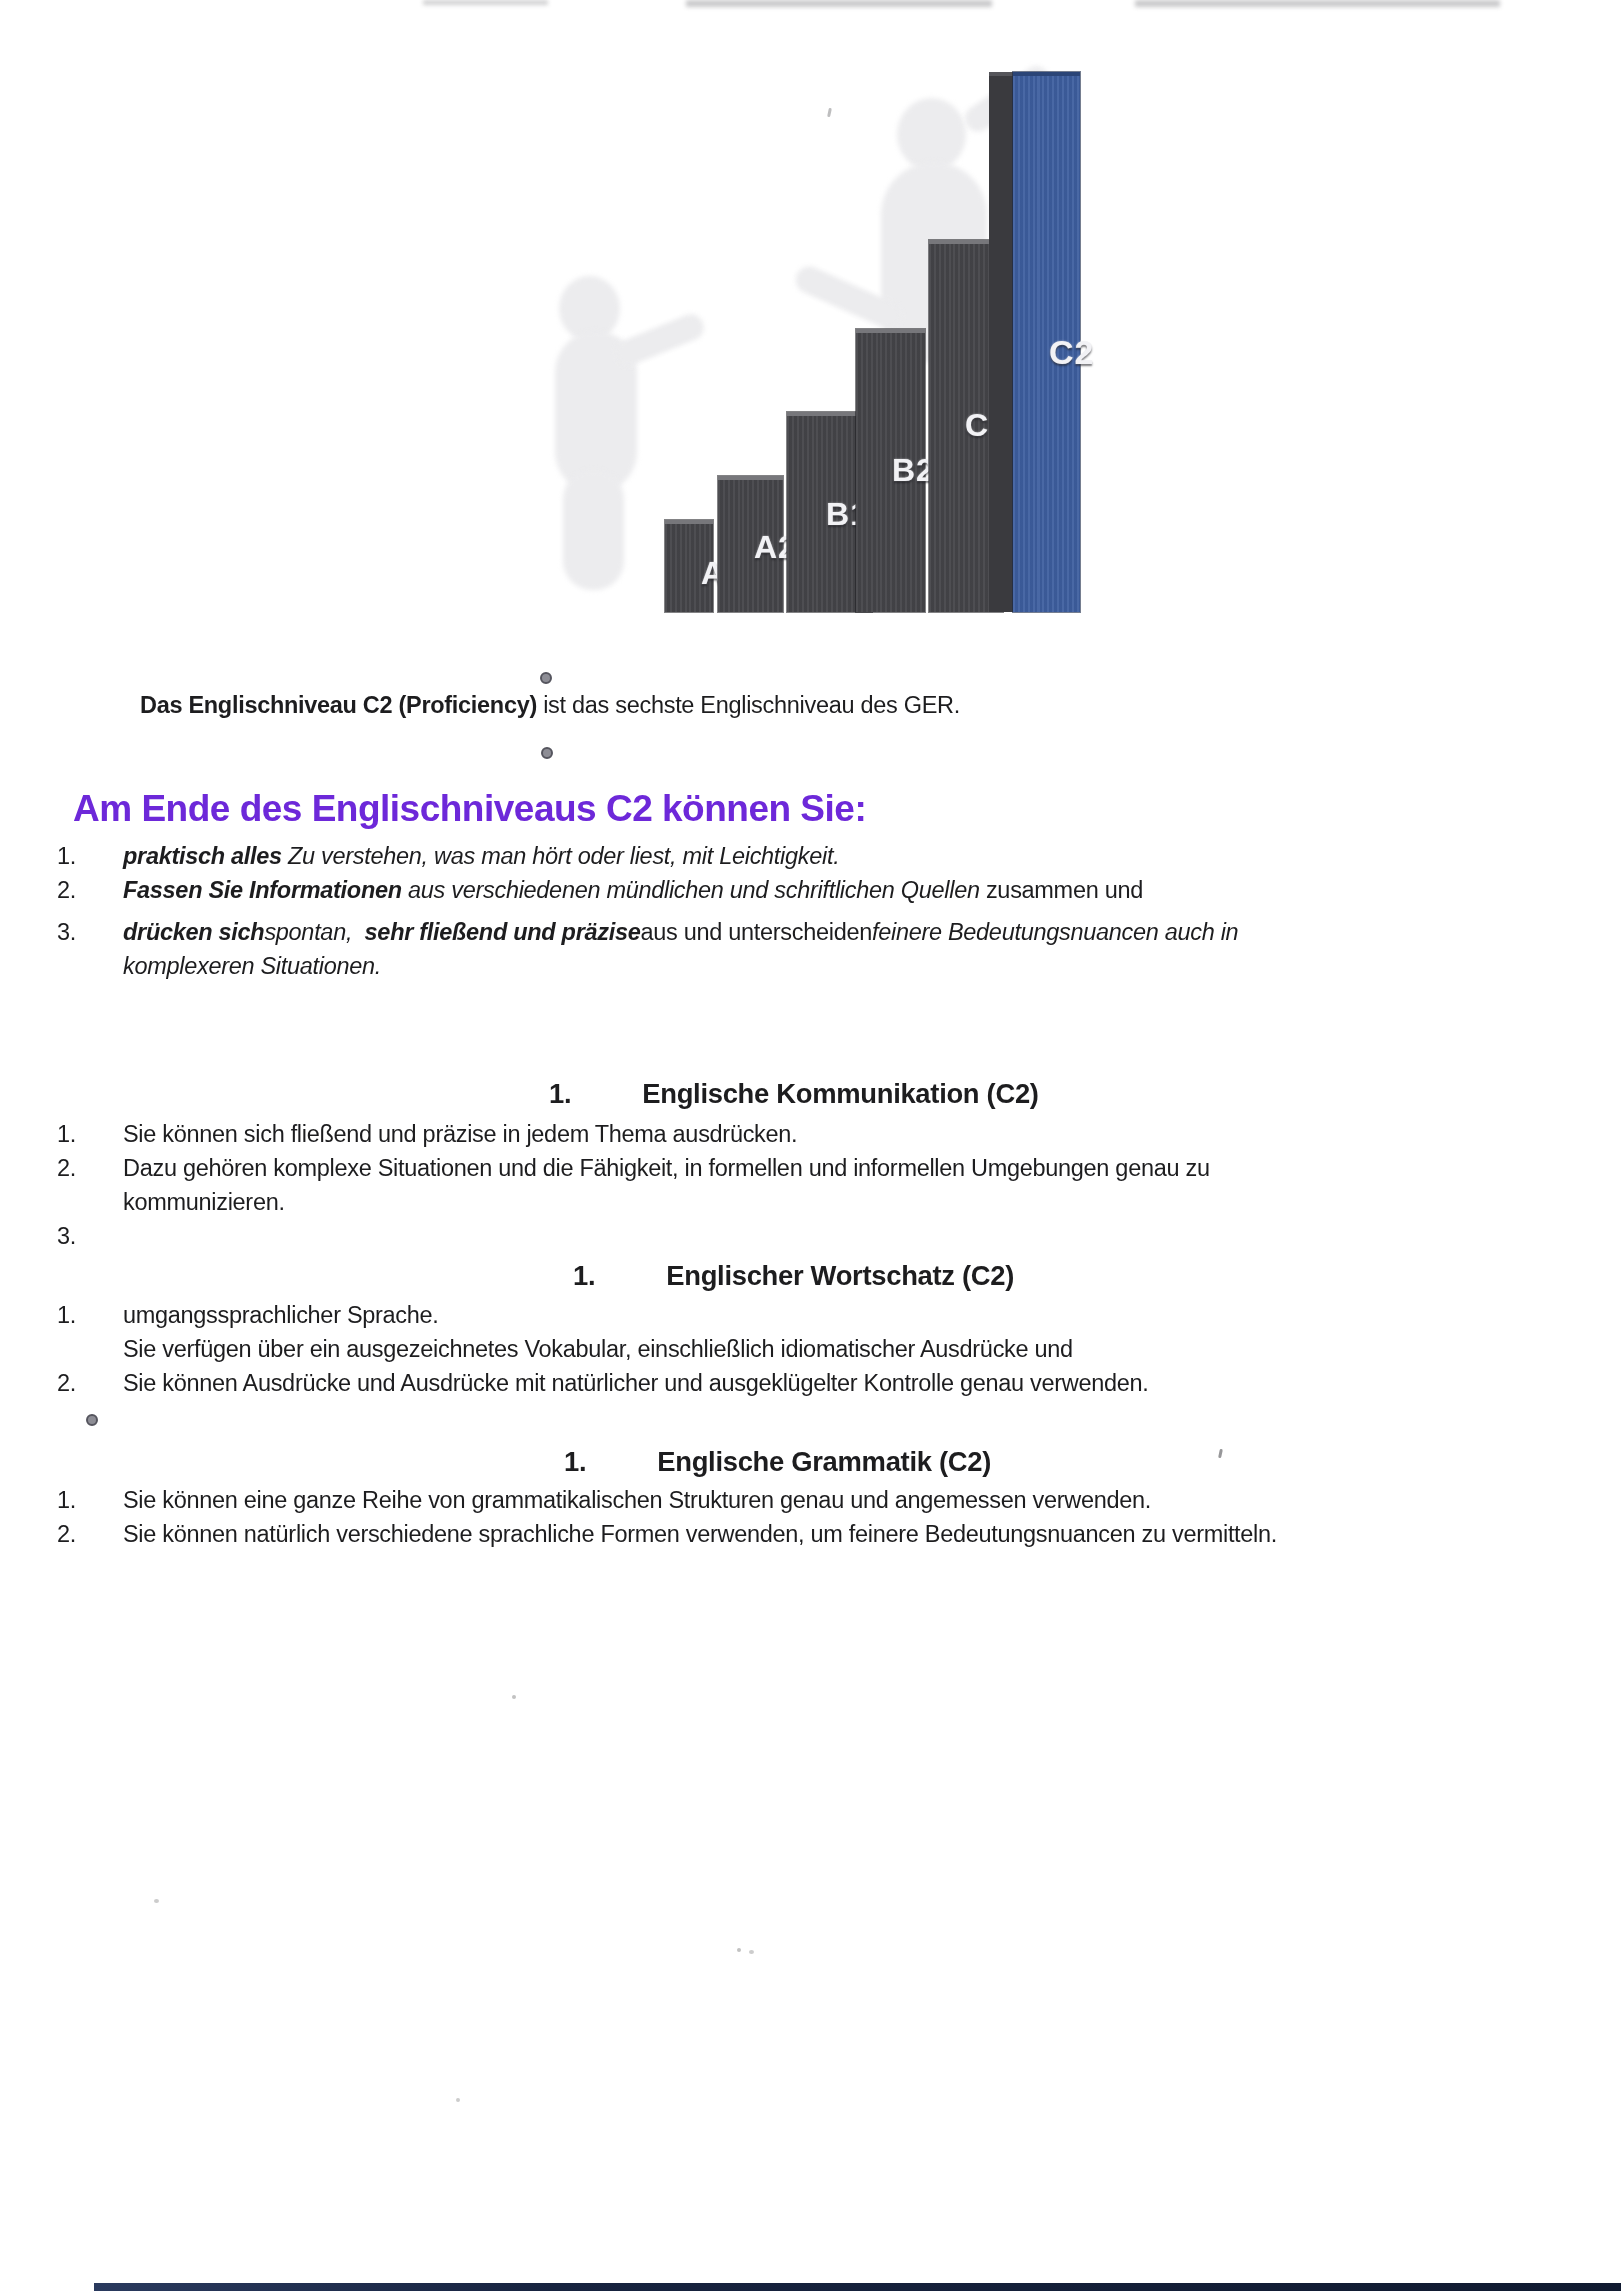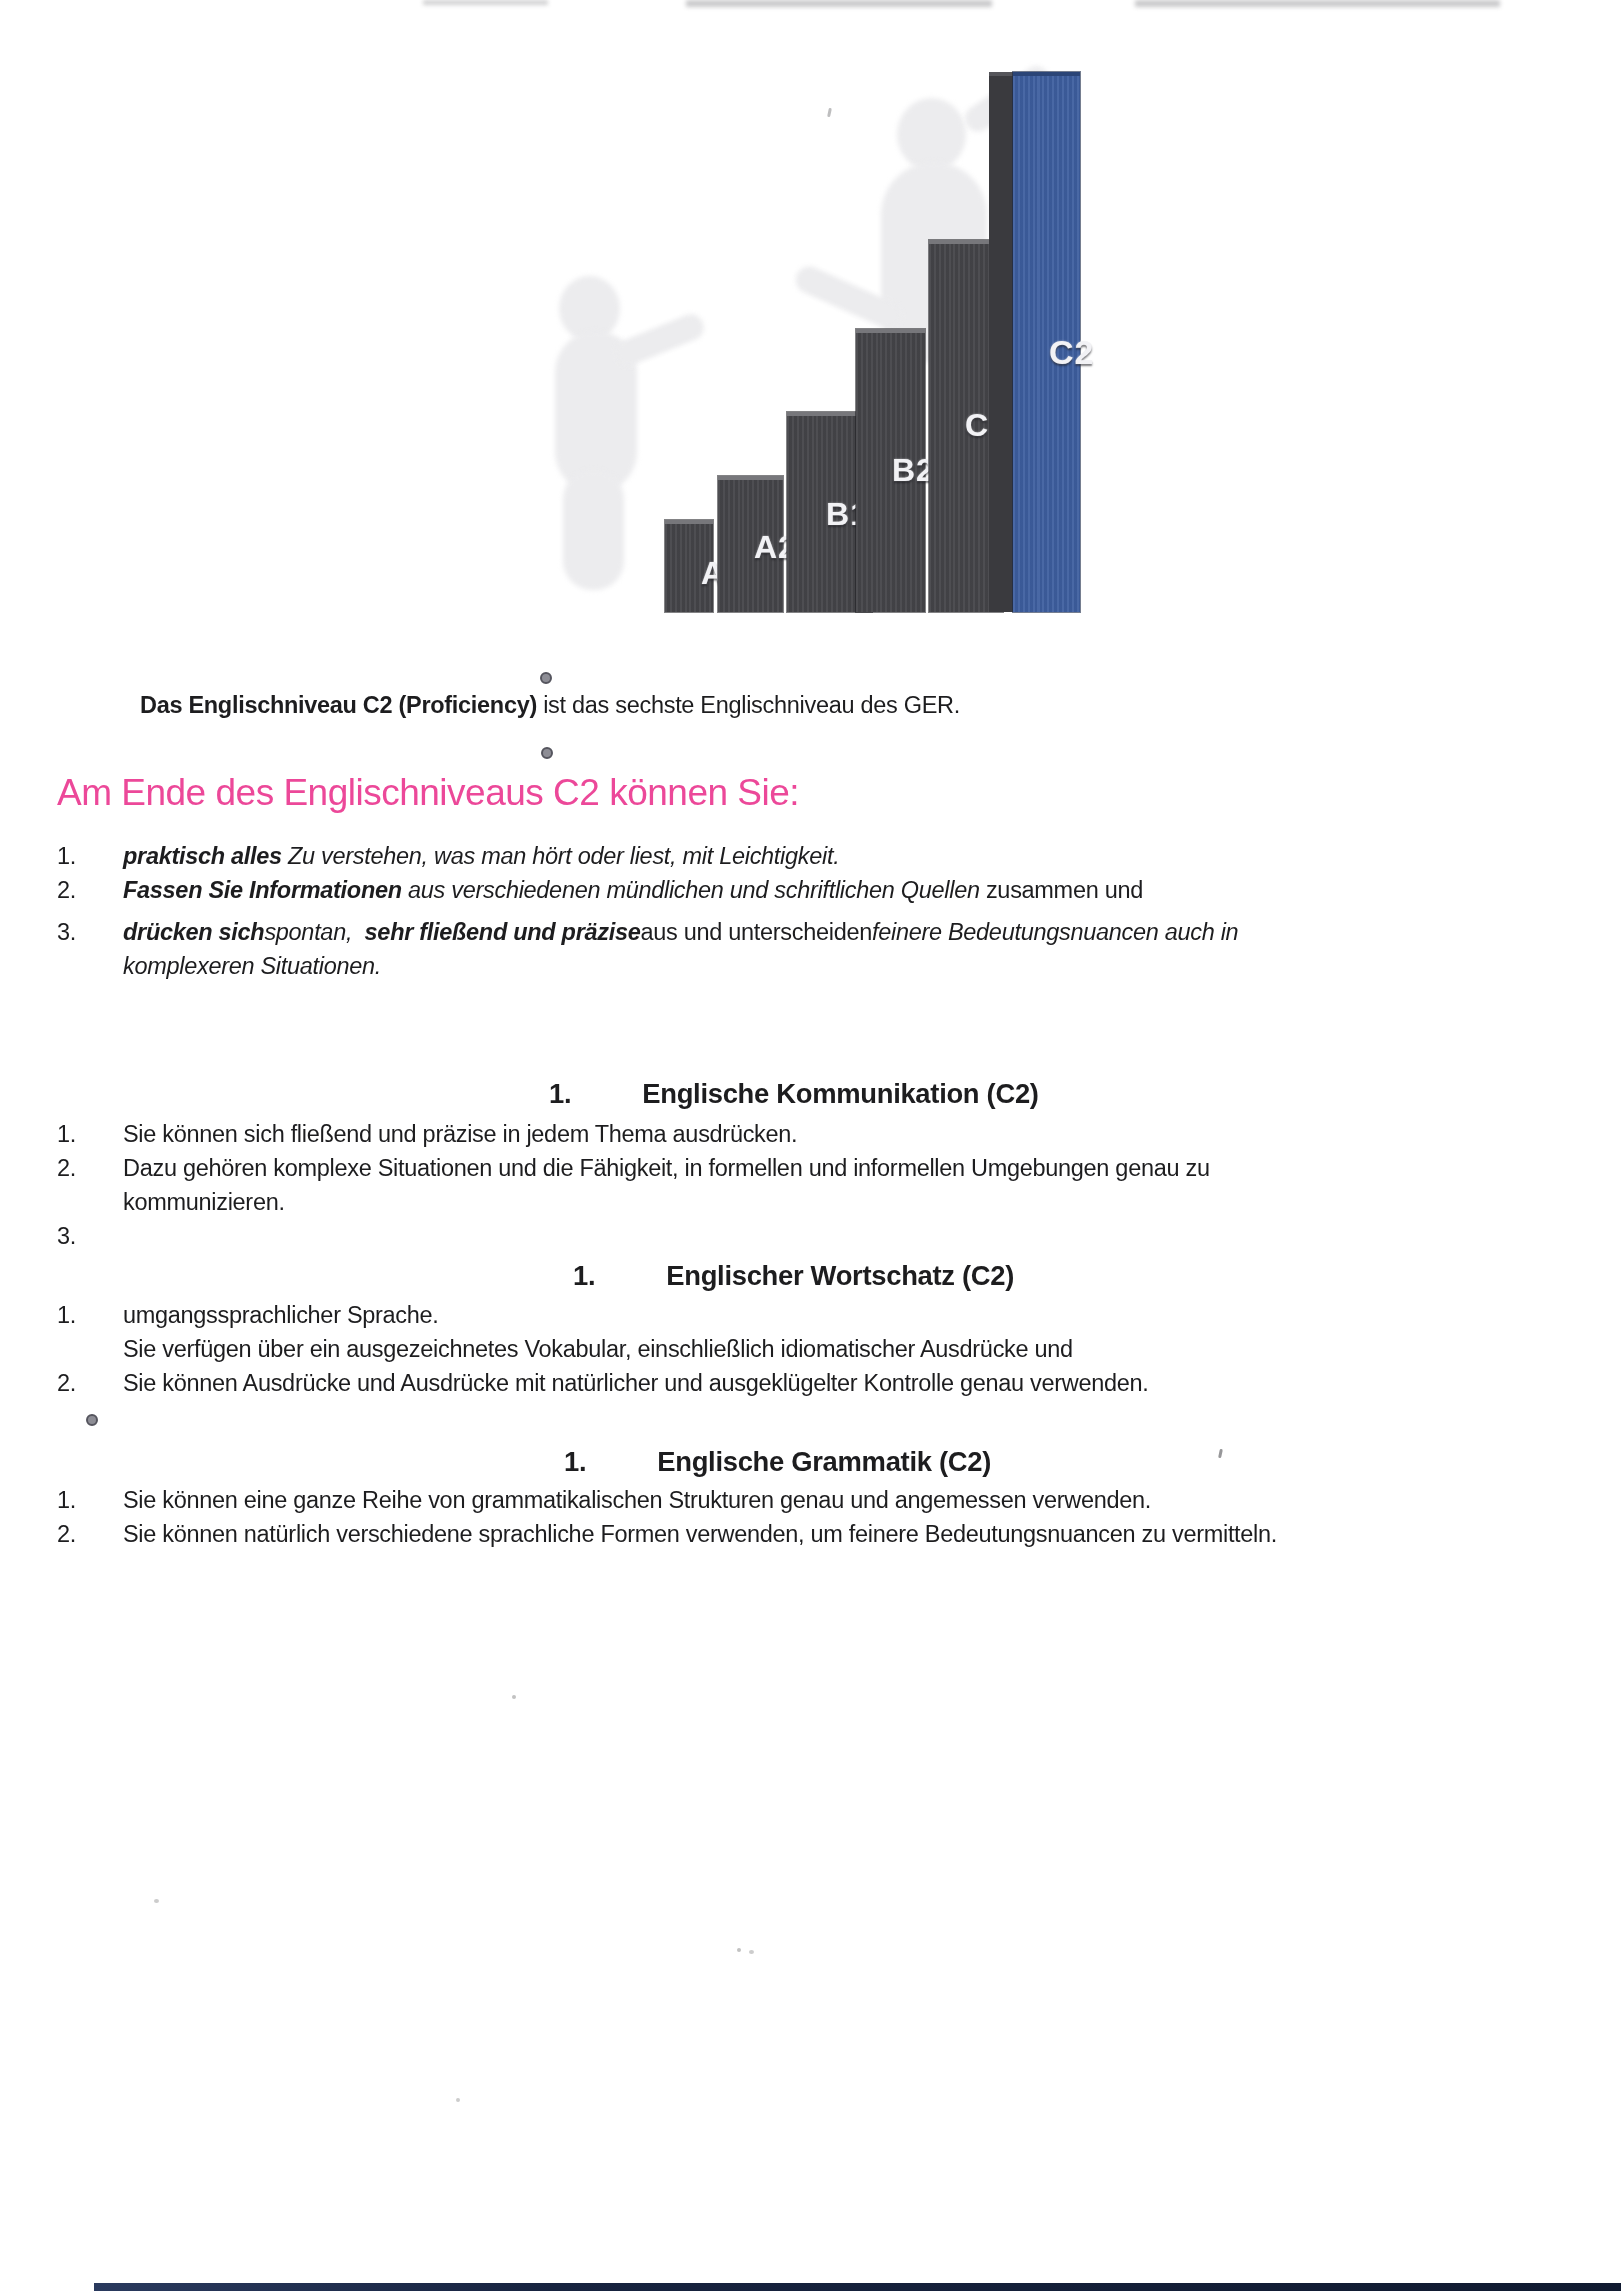--- a/index.html
+++ b/index.html
@@ -34,22 +34,22 @@
   .lbl-a1{bottom:20.6px;} .lbl-a2{bottom:46px;} .lbl-b1{bottom:79px;}
   .lbl-b2{bottom:123px;} .lbl-c1{bottom:168px;} .lbl-c2{bottom:240px;font-size:34px;}
 
   
   .bullet{position:absolute;width:7.8px;height:7.8px;border-radius:50%;
           background:#8d8d95;border:2px solid #55555e;}
 
   
   .caption{position:absolute;left:140px;top:692px;font-size:23.5px;letter-spacing:-0.3px;margin:0;}
   .caption .b{font-weight:700;}
-  .main-heading{position:absolute;left:57px;top:772px;margin:0;
-                font-size:37px;font-weight:400;color:#ec4899;letter-spacing:-0.5px;}
+  .main-heading{position:absolute;left:57px;top:772px;margin:16px;
+                font-size:37px;font-weight:700;color:#6d28d9;letter-spacing:-0.5px;}
   .list{position:absolute;left:57px;font-size:23.5px;letter-spacing:-0.3px;line-height:34px;}
   .row{display:flex;}
   .row .num{width:66px;flex:0 0 66px;}
   .row .txt{flex:1;}
   .gap-top{margin-top:7.8px;}
   .bi{font-style:italic;font-weight:700;}
   .i{font-style:italic;}
   .sec-heading{position:absolute;display:flex;gap:71px;font-size:27.4px;font-weight:700;letter-spacing:-0.3px;}
   .tick{position:absolute;width:2.9px;height:8.8px;background:#7d7d80;border-radius:2px;transform:rotate(12deg);opacity:.8;}
 </style>

